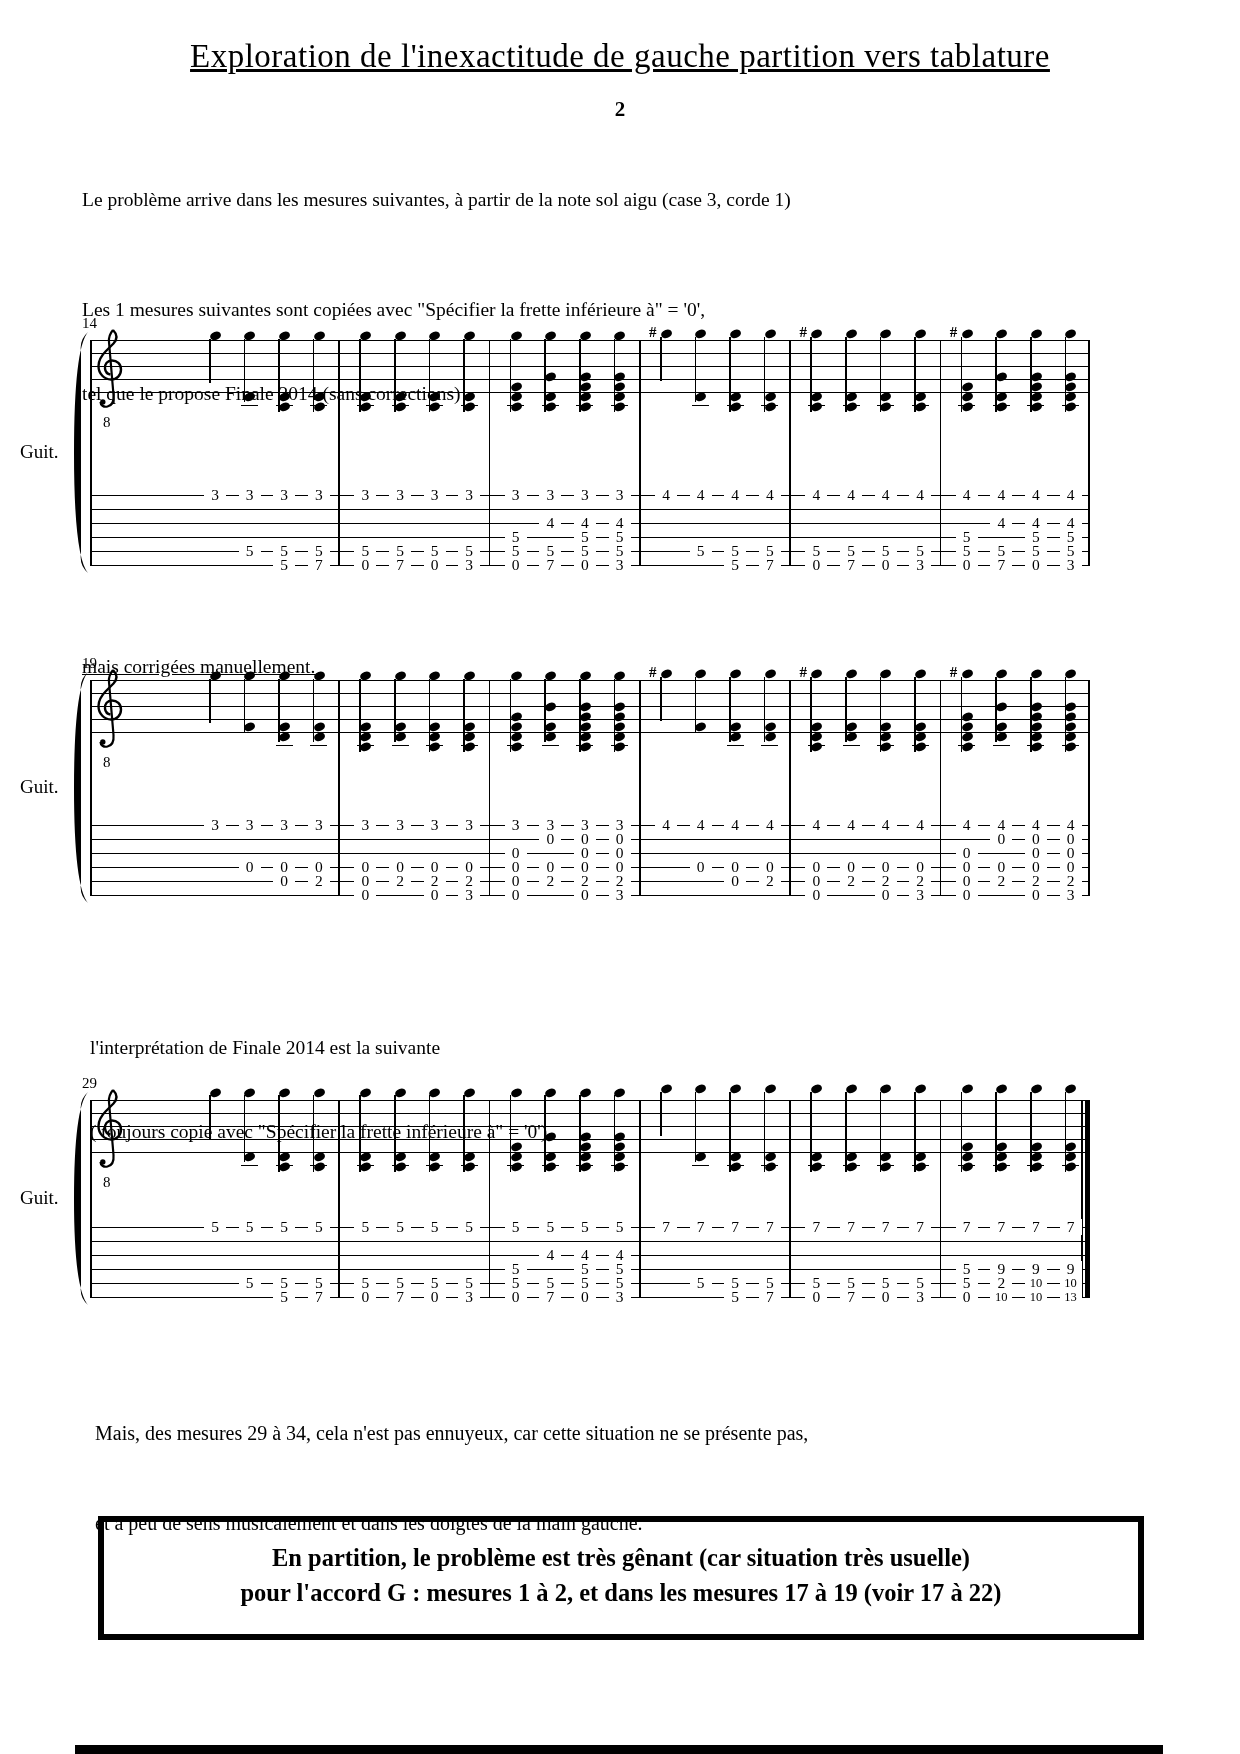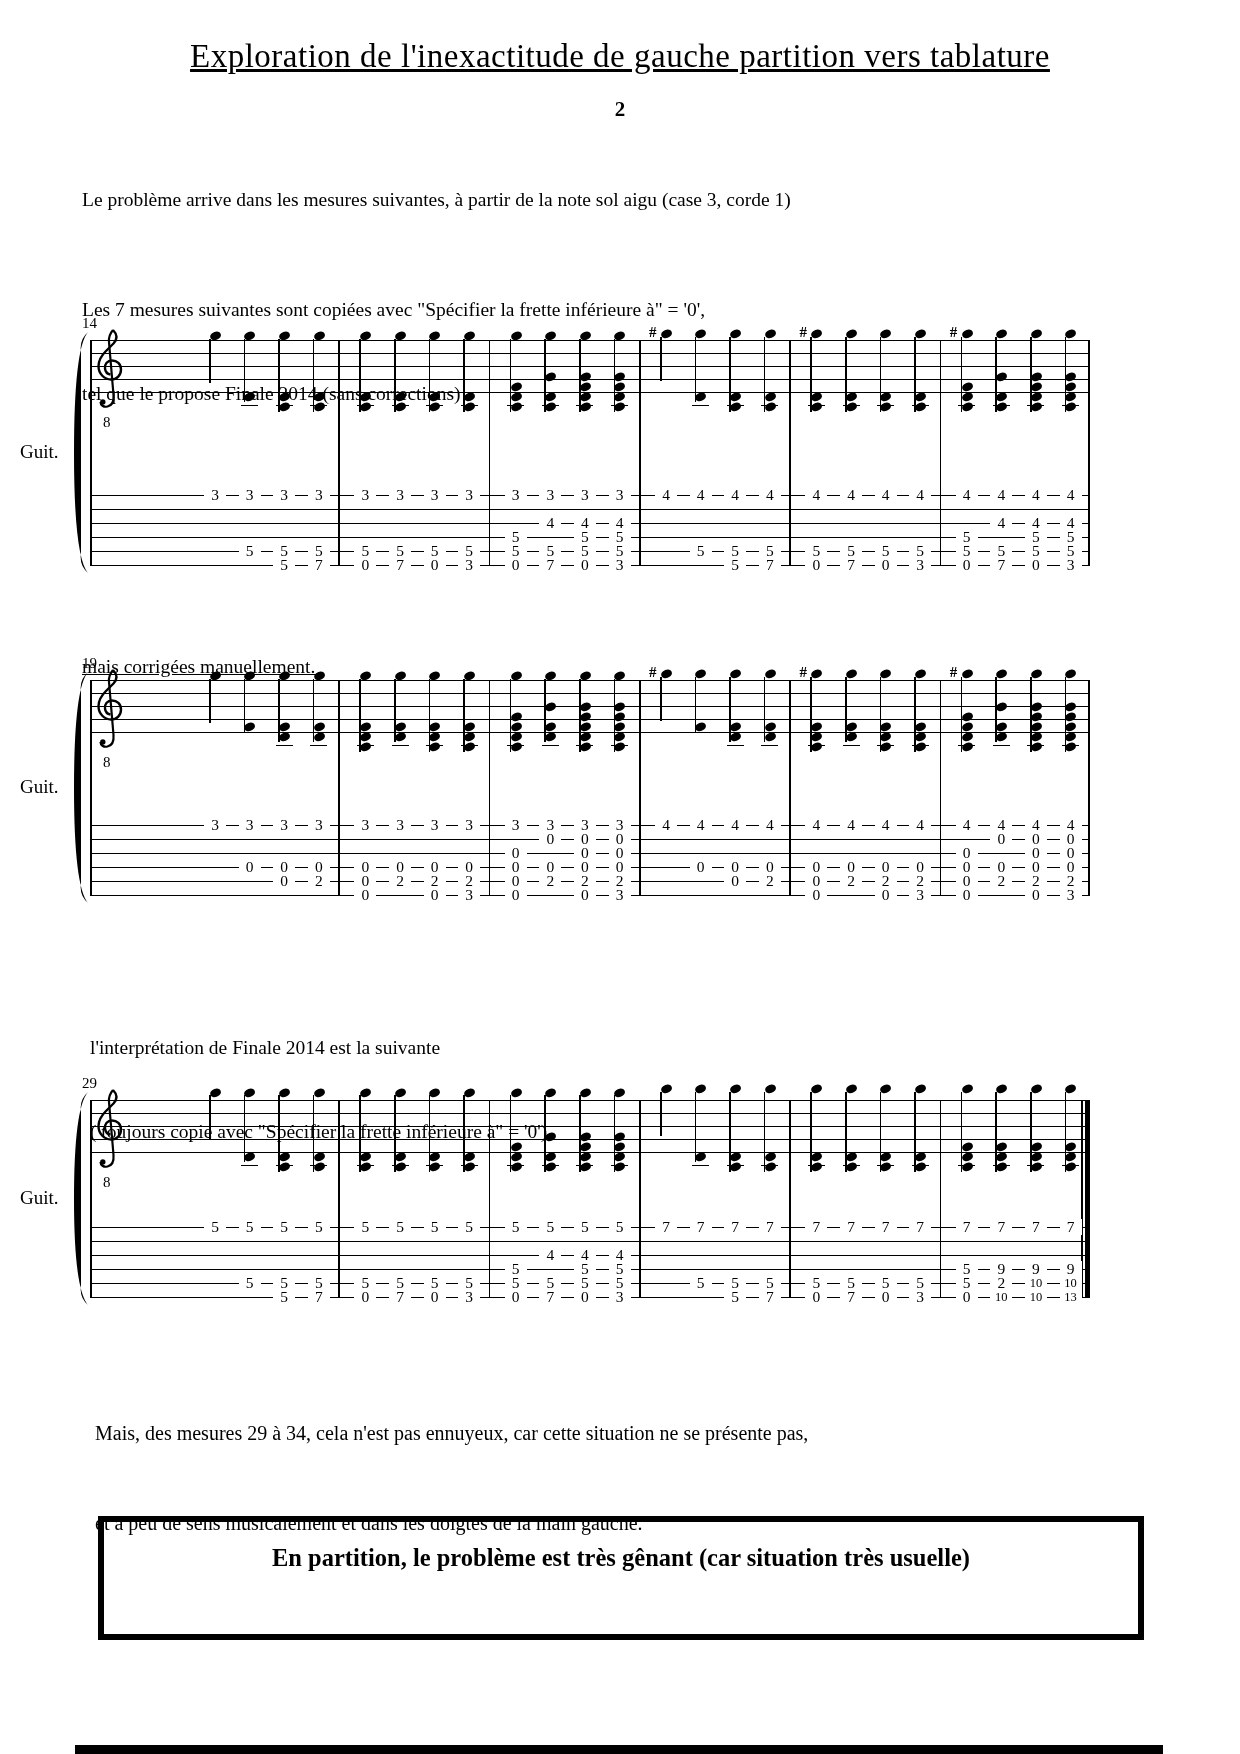--- a/index.html
+++ b/index.html
@@ -25,40 +25,41 @@
 </style>
 </head>
 <body>
 
 <div class="abs doc-title">Exploration de l'inexactitude de gauche partition vers tablature</div>
 <div class="abs page-num">2</div>
 
 <div class="abs para" style="left:82px;top:186px;">Le problème arrive dans les mesures suivantes, à partir de la note sol aigu (case 3, corde 1)</div>
 
 <div class="abs para" style="left:82px;top:240px;">
-  <div>Les 7 mesures suivantes sont copiées avec "Spécifier la frette inférieure à" = '0',</div>
+  <div>Les 1 mesures suivantes sont copiées avec "Spécifier la frette inférieure à" = '0',</div>
   <div>tel que le propose Finale 2014 (sans corrections)</div>
 </div>
 
 <div class="abs para" style="left:82px;top:597px;">
   <div class="underlined">mais corrigées manuellement.</div>
 </div>
 
 <div class="abs para" style="left:90px;top:978px;">
   <div>l'interprétation de Finale 2014 est la suivante</div>
   <div>( toujours copie avec "Spécifier la frette inférieure à" = '0')</div>
 </div>
 
 <div class="abs para" style="left:95px;top:1358px;font-size:20px;line-height:30px;">
   <div>Mais, des mesures 29 à 34, cela n'est pas ennuyeux, car cette situation ne se présente pas,</div>
   <div>et a peu de sens musicalement et dans les doigtés de la main gauche.</div>
 </div>
 
 <div class="abs conclusion-box">
   <div>En partition, le problème est très gênant (car situation très usuelle)</div>
+  <div>pour l'accord G : mesures 1 à 2, et dans les mesures 17 à 19 (voir 17 à 22)</div>
 </div>
 
 <div class="abs bottom-bar"></div>
 
 <div id="music-layer">
     <div style="position: absolute; left: 70px; top: 315px; width: 1030px; height: 290px;">
       <div style="position: absolute; left: 12px; top: 0px; font-size: 15px;">14</div>
       <div style="position: absolute; left: -50px; top: 126px; font-size: 19px;">Guit.</div>
       <div style="position: absolute; left: 20px; top: 25px; width: 1000px; height: 1.3px; background: rgb(0, 0, 0);"></div>
       <div style="position: absolute; left: 20px; top: 38px; width: 1000px; height: 1.3px; background: rgb(0, 0, 0);"></div>

